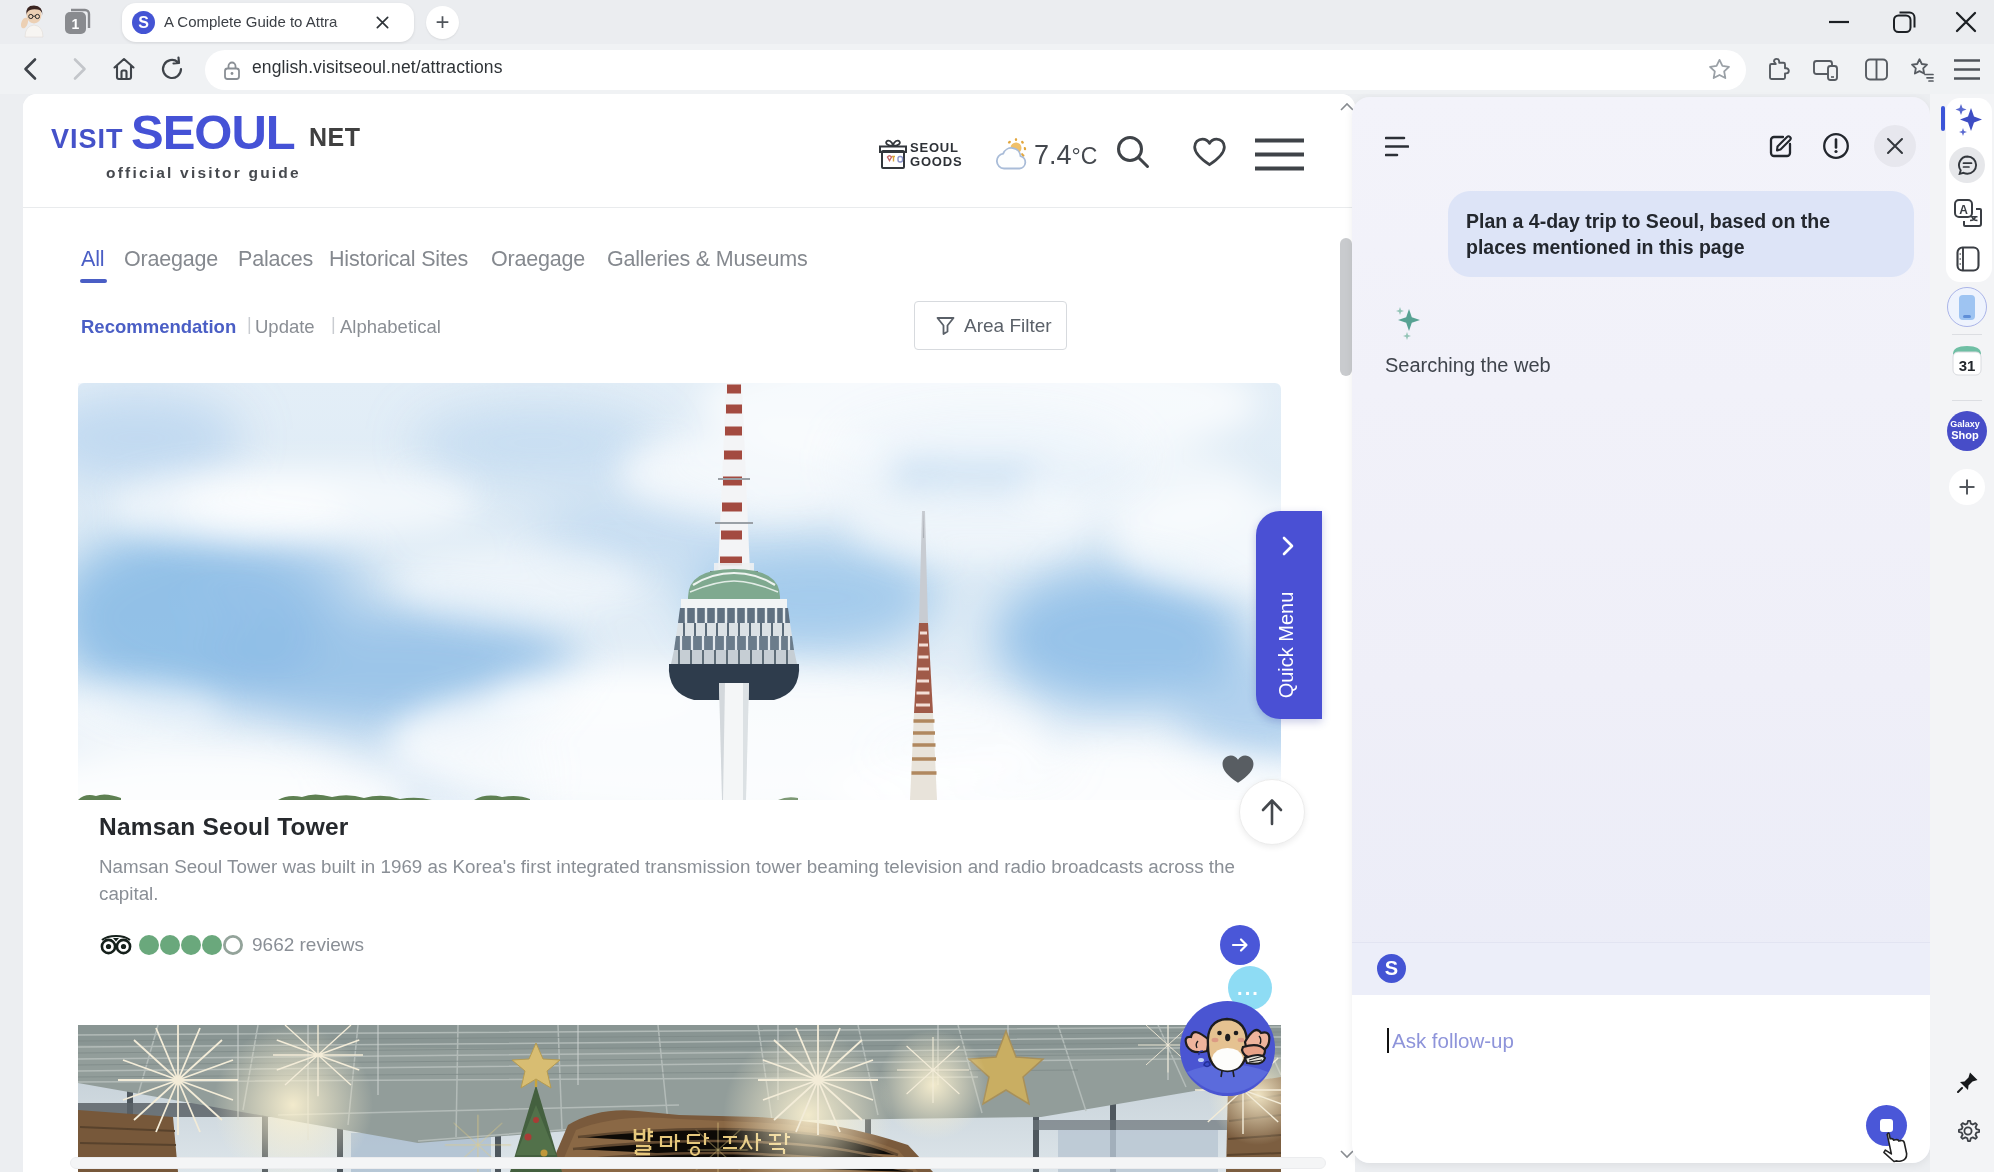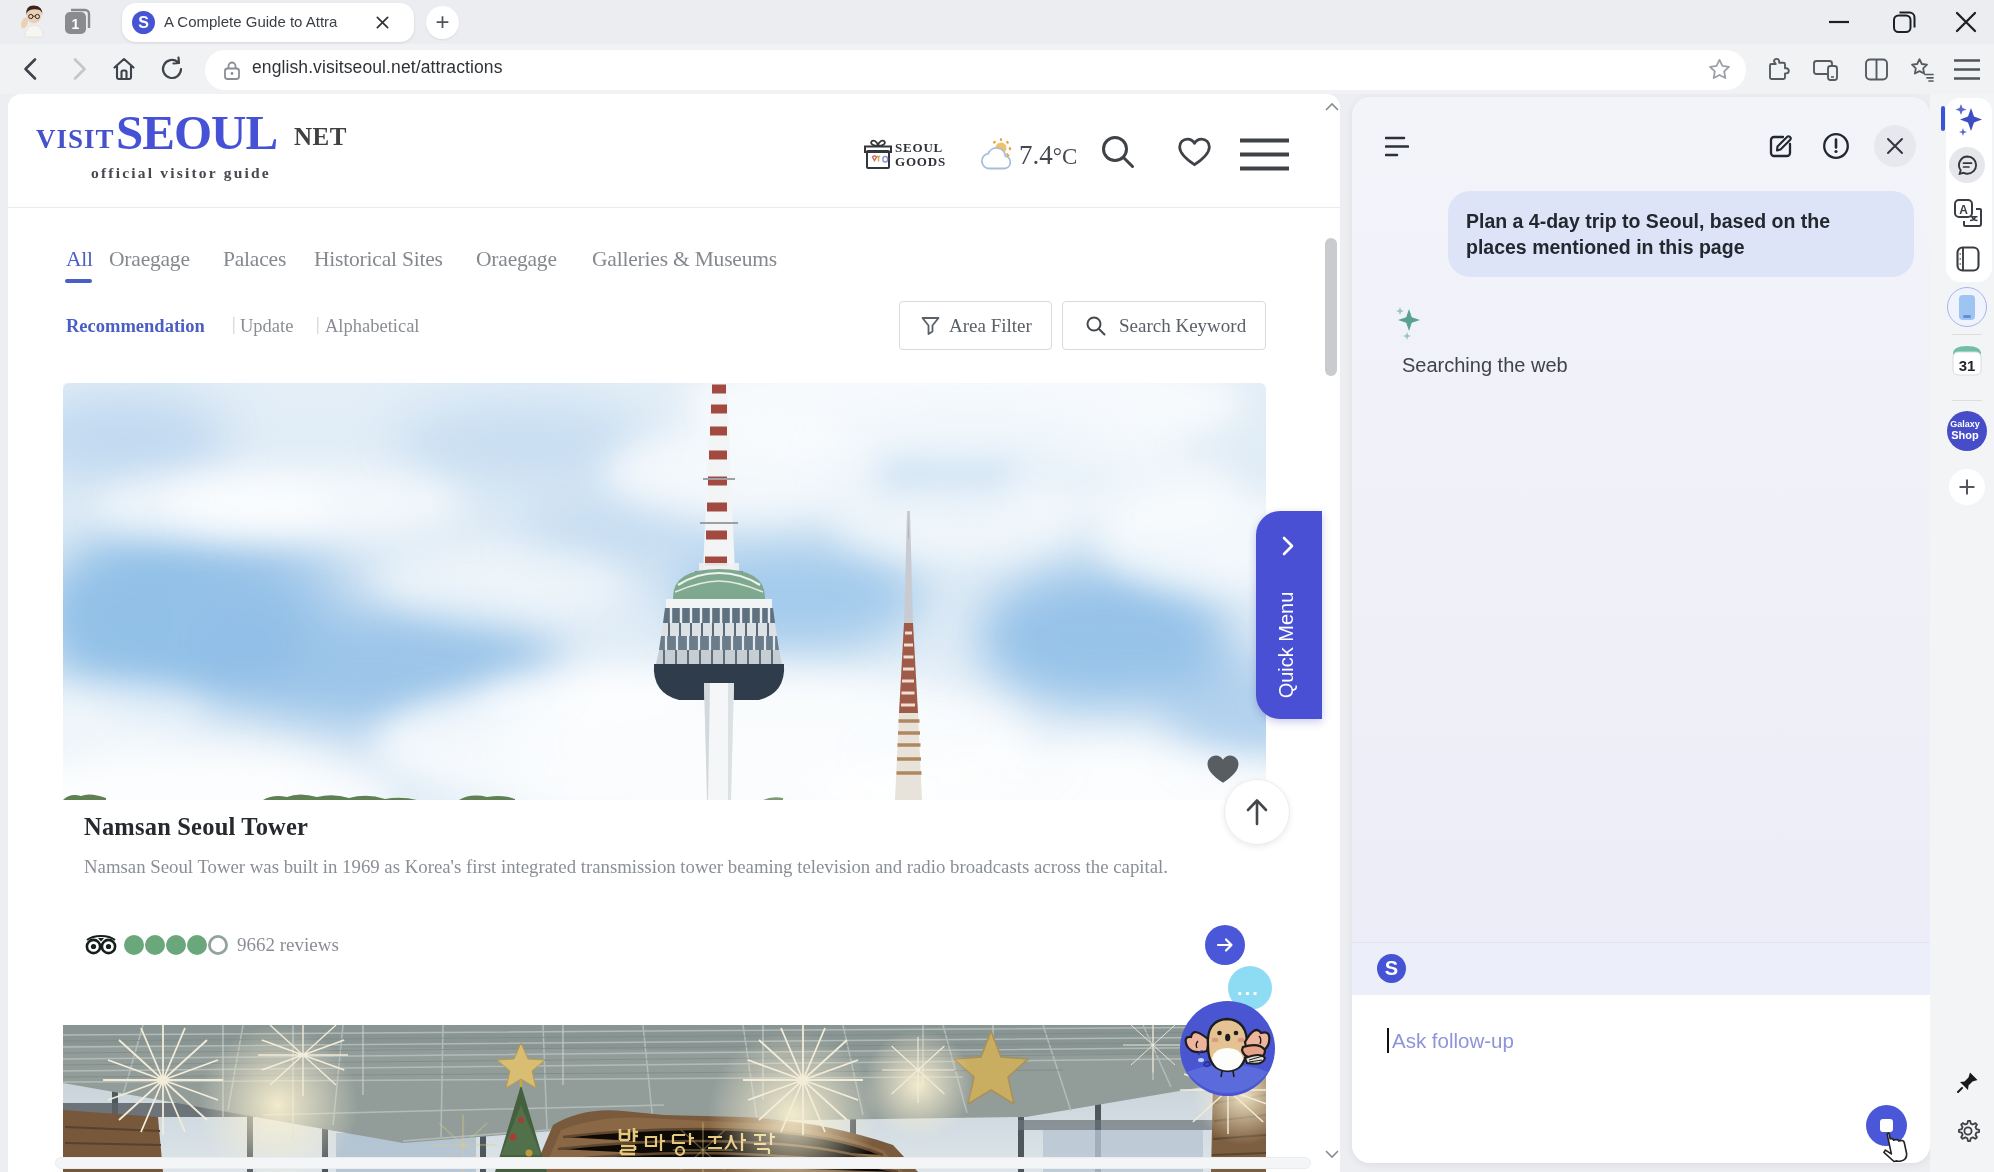--- a/index.html
+++ b/index.html
@@ -12,21 +12,21 @@
   #toolbar { left:0; top:44px; width:1994px; height:50px; background:#f0f2f4; }
 
   #tabpill { left:122px; top:3px; width:292px; height:39px; background:#fff; border-radius:14px; box-shadow:0 1px 3px rgba(0,0,0,.10); }
   #tabfav { left:10px; top:8px; width:23px; height:23px; border-radius:50%; background:#4454d4; color:#fff; font-weight:bold; font-size:16px; text-align:center; line-height:23px; }
   #tabtitle { left:42px; top:10px; width:200px; height:20px; font-size:15px; color:#3c4046; white-space:nowrap; overflow:hidden; -webkit-mask-image:linear-gradient(90deg,#000 85%,transparent); }
   #newtab { left:426px; top:6px; width:33px; height:33px; border-radius:50%; background:#fff; box-shadow:0 1px 2px rgba(0,0,0,.08); color:#50555b; font-size:24px; font-weight:300; text-align:center; line-height:31px; }
   #urlbar { left:205px; top:50px; width:1541px; height:40px; background:#fff; border-radius:20px; }
   #urltext { left:252px; top:57px; font-size:17.5px; color:#2f3337; letter-spacing:0.1px; }
 
   
-  #page { left:8px; top:94px; width:1332px; height:1078px; background:#fff; border-radius:14px 14px 0 0; overflow:hidden;font-family:Liberation Serif, serif; }
+  #page { left:23px; top:94px; width:1332px; height:1078px; background:#fff; border-radius:14px 14px 0 0; overflow:hidden; }
 
   
   #vs-head { left:0; top:0; width:1332px; height:114px; background:#fff; border-bottom:1px solid #e9ebed; }
   .navtab { top:153px; font-size:21.5px; color:#85898f; letter-spacing:-0.2px; }
   .fbtn { top:207px; height:49px; border:1px solid #d7dade; border-radius:4px; font-size:19px; color:#5a6068; }
   .fbtn span { white-space:nowrap; }
 
   
   #hero { left:55px; top:289px; width:1203px; height:417px; border-radius:6px 6px 0 0; overflow:hidden; }
   #herotext { left:55px; top:706px; width:1203px; height:172px; background:#fff; }
@@ -187,27 +187,20 @@
   <div class="abs" style="left:224px;top:220px;font-size:18px;color:#c9ccd1;">|</div>
   <div class="abs" style="left:232px;top:222px;font-size:18.5px;color:#8a8e94;">Update</div>
   <div class="abs" style="left:308px;top:220px;font-size:18px;color:#c9ccd1;">|</div>
   <div class="abs" style="left:317px;top:222px;font-size:18.5px;color:#8a8e94;">Alphabetical</div>
 
   <div class="abs fbtn" style="left:891px;width:153px;">
     <svg width="21" height="21" viewBox="0 0 21 21" style="margin:13px 0 0 20px;">
         <path d="M2.5 3 h16 l-6 7.5 v6 l-4 2.5 v-8.5 z" fill="none" stroke="#5a6068" stroke-width="1.8" stroke-linejoin="round"></path>
       </svg>
     <span style="position:absolute;left:49px;top:13px;">Area Filter</span>
-  </div>
-  <div class="abs fbtn" style="left:1054px;width:204px;">
-    <svg width="22" height="22" viewBox="0 0 22 22" style="margin:13px 0 0 22px;">
-        <circle cx="9" cy="9" r="6.5" fill="none" stroke="#44484e" stroke-width="2"></circle>
-        <path d="M14 14 L19.5 19.5" stroke="#44484e" stroke-width="2" stroke-linecap="round"></path>
-      </svg>
-    <span style="position:absolute;left:56px;top:13px;">Search Keyword</span>
   </div>
 
   <div class="abs" id="hero">
   <svg width="1203" height="417" viewBox="0 0 1203 417">
     <defs>
       <linearGradient id="sky" x1="0" y1="0" x2="0" y2="1">
         <stop offset="0" stop-color="#e3eef7"></stop>
         <stop offset="0.45" stop-color="#dceaf5"></stop>
         <stop offset="1" stop-color="#eff5fa"></stop>
       </linearGradient>
@@ -529,21 +522,21 @@
     </svg>
 
   <div class="abs" style="left:96px;top:94px;width:466px;height:86px;border-radius:22px;background:#dde4f7;"></div>
   <div class="abs" style="left:114px;top:111px;width:420px;font-size:19.5px;font-weight:bold;color:#23272e;line-height:26px;">Plan a 4-day trip to Seoul, based on the places mentioned in this page</div>
 
   <svg class="abs" style="left:42px;top:208px;" width="30" height="36" viewBox="0 0 30 36">
     <path d="M15 4 L17.8 12.2 L26 15 L17.8 17.8 L15 26 L12.2 17.8 L4 15 L12.2 12.2 Z" fill="#57a293"></path>
     <path d="M6 2 L7 5 L10 6 L7 7 L6 10 L5 7 L2 6 L5 5 Z" fill="#88bfae" opacity=".9"></path>
     <path d="M13 27 L14 30 L17 31 L14 32 L13 35 L12 32 L9 31 L12 30 Z" fill="#88bfae" opacity=".9"></path>
   </svg>
-  <div class="abs" style="left:33px;top:257px;font-size:20px;color:#3f444c;margin-left:17px;">Searching the web</div>
+  <div class="abs" style="left:33px;top:257px;font-size:20px;color:#3f444c;">Searching the web</div>
 
   <div class="abs" style="left:0;top:845px;width:578px;height:53px;background:#eceef9;border-top:1px solid #e2e4f2;"></div>
   <div class="abs" style="left:25px;top:857px;width:29px;height:29px;border-radius:50%;background:#4454d4;color:#fff;font-weight:bold;font-size:20px;text-align:center;line-height:29px;">S</div>
 
   <div class="abs" style="left:0;top:898px;width:578px;height:168px;background:#fff;"></div>
   <div class="abs" style="left:35px;top:931px;width:1.5px;height:25px;background:#111;"></div>
   <div class="abs" style="left:40px;top:932px;font-size:20.5px;color:#8e94da;">Ask follow-up</div>
   <div class="abs" style="left:514px;top:1008px;width:41px;height:41px;border-radius:50%;background:#4a57d8;"></div>
   <div class="abs" style="left:528px;top:1022px;width:13px;height:13px;border-radius:3px;background:#fff;"></div>
   <svg class="abs" style="left:530px;top:1034px;" width="26" height="32" viewBox="0 0 26 32">

